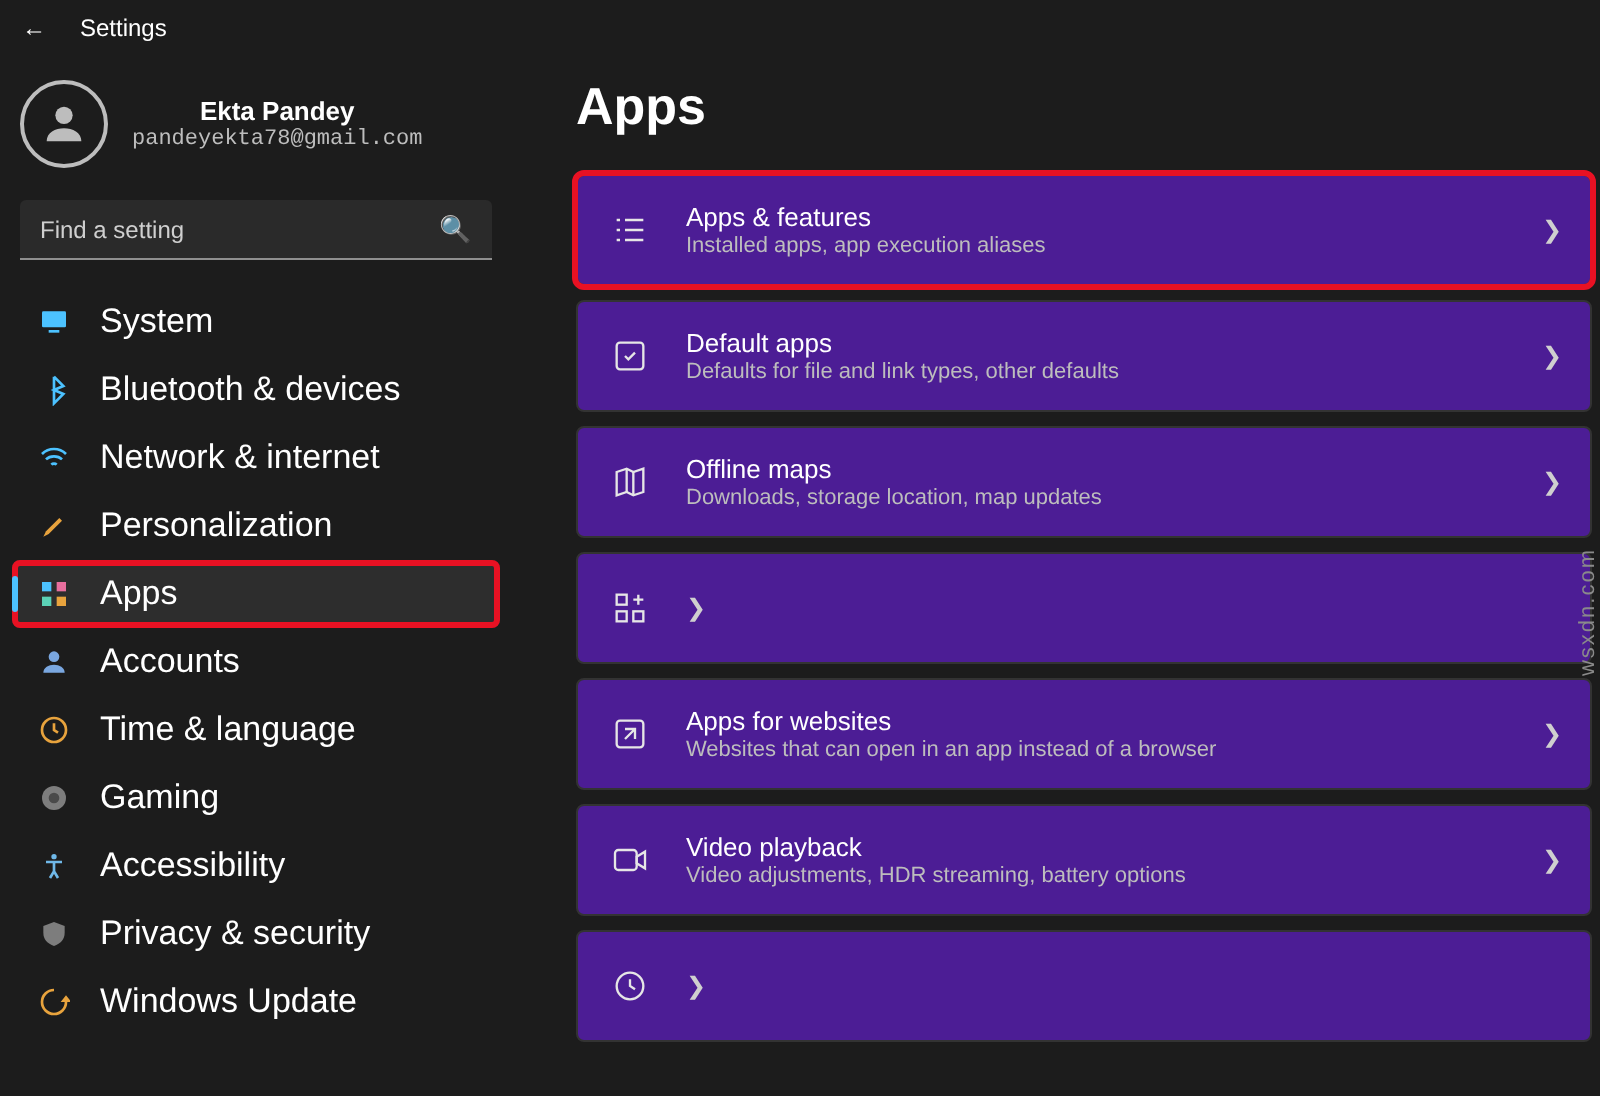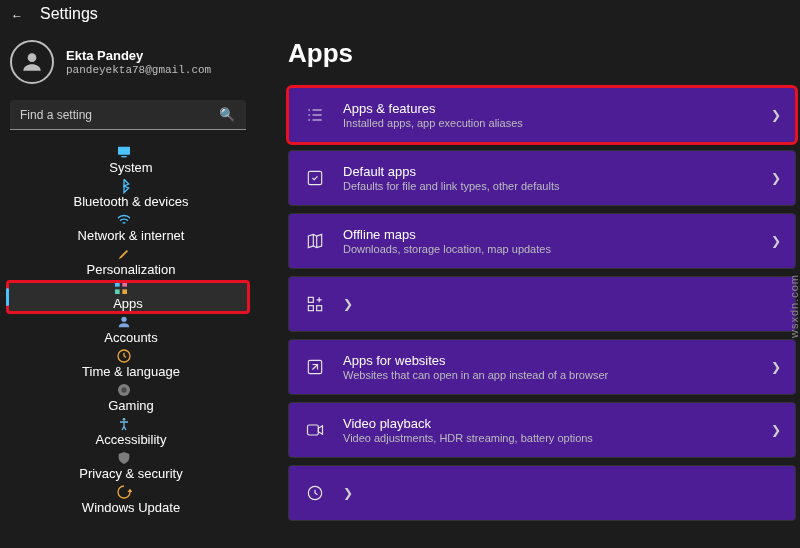--- a/index.html
+++ b/index.html
@@ -11,54 +11,53 @@
     overflow: hidden;
     position: relative;
   }
   .titlebar {
     display: flex; align-items: center;
     height: 28px;
     padding: 0 8px;
     font-size: 12px;
   }
   .titlebar .back { width: 18px; text-align: center; cursor: pointer; }
-  .titlebar .title { margin-left: 14px; font-size: 16px; }
+  .titlebar .title { margin-left: 14px; font-size: 12px; }
   .main { display: flex; height: calc(100% - 28px); }
   .sidebar { width: 256px; padding: 6px 0 0 0; display: flex; flex-direction: column; }
   .profile { display: flex; align-items: center; padding: 6px 10px 16px 10px; }
   .avatar {
     width: 44px; height: 44px; border-radius: 50%;
     border: 2px solid #bdbdbd; display: flex; align-items: center; justify-content: center;
   }
   .avatar svg { width: 26px; height: 26px; fill: #bdbdbd; }
   .profile-text { margin-left: 12px; }
-  .profile-name { font-size: 13px; font-weight: 600; }
+  .profile-name { font-size: 13px; font-weight: 600; text-align: center; }
   .profile-email { font-size: 11px; color: #bdbdbd; margin-top: 1px; font-family: Liberation Mono, monospace; }
   .search {
     margin: 0 10px 14px 10px;
     height: 30px;
     background: #2a2a2a;
     border-bottom: 1px solid #8f8f8f;
     display: flex; align-items: center; padding: 0 10px;
     border-radius: 3px 3px 0 0;
     gap: 12px;
   }
   .search input {
     flex: 1; background: transparent; border: none; outline: none;
     color: #fff; font-size: 12px;
   }
   .search input::placeholder { color: #cfcfcf; }
   .search .icon { color: #cfcfcf; font-size: 13px; }
   .navlist { flex: 1; overflow: hidden; }
   .nav-item {
     display: flex; align-items: center;
     height: 34px; padding: 0 12px 0 18px;
-    font-size: 13px; cursor: pointer;
+    font-size: 17px; cursor: pointer;
     position: relative;
-    flex-direction: column;
   }
   .nav-item .nicon { width: 18px; display: flex; align-items: center; justify-content: center; margin-right: 14px; }
   .nav-item .nicon svg { width: 16px; height: 16px; }
   .nav-item.sel {
     background: #2d2d2d;
     border-radius: 4px;
     margin: 0 6px;
     padding-left: 12px;
   }
   .nav-item.sel::before {

